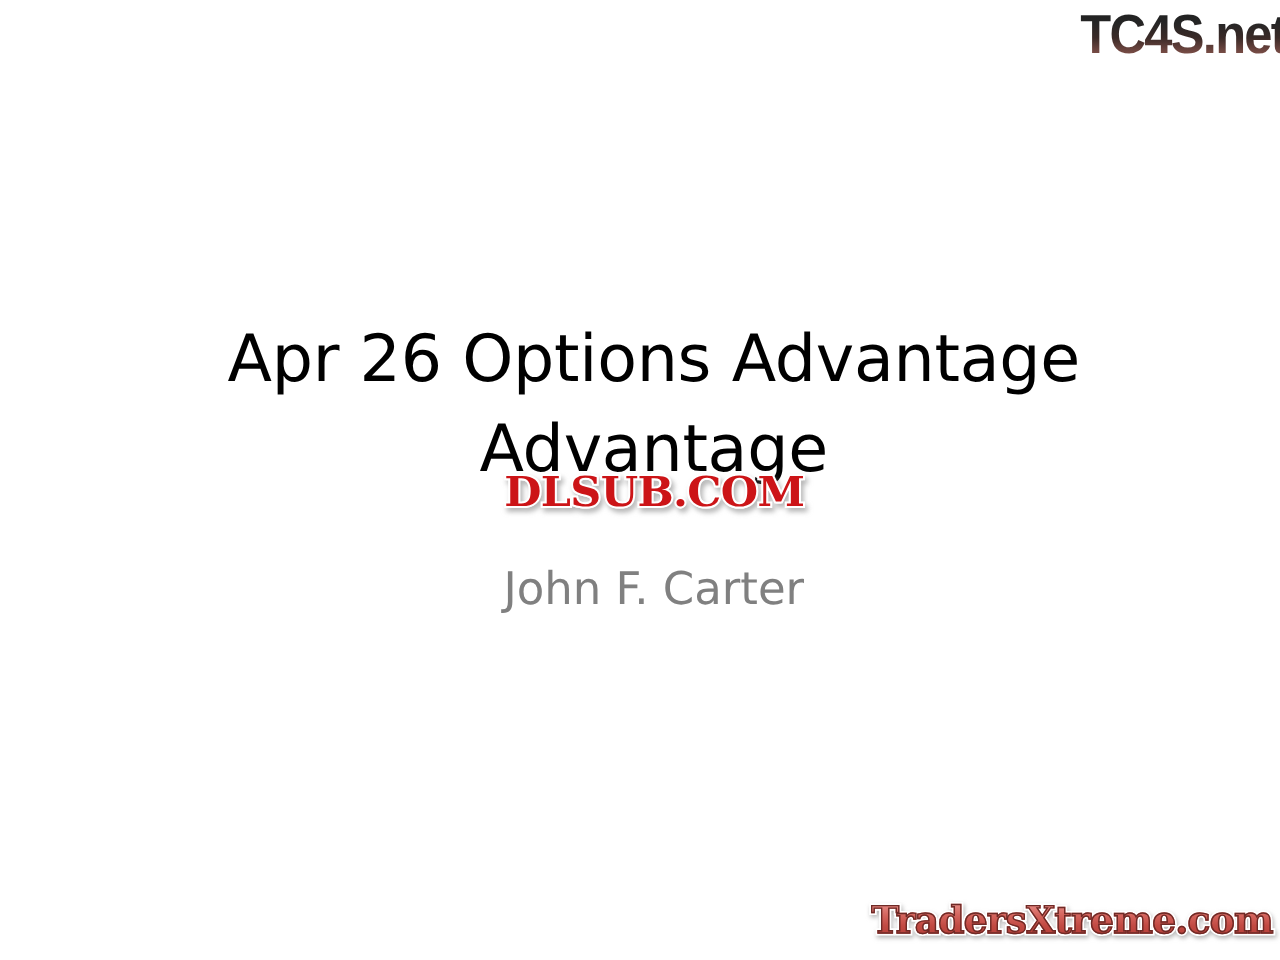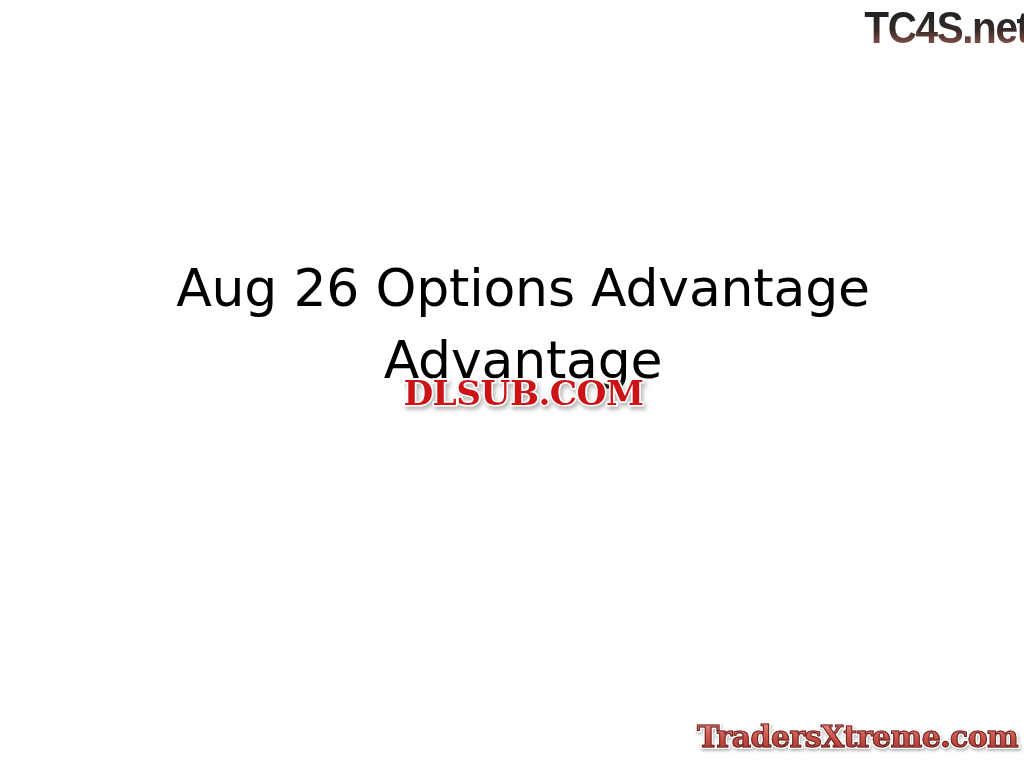--- a/index.html
+++ b/index.html
@@ -171,29 +171,30 @@
 </head>
 <body>
 
 <div id="slide">
 
   <div id="tc4s-logo">
     <span class="logo-text">TC4S.net</span>
   </div>
 
   <div id="title-block">
-    <div class="title-line">Aug 26 Options Advantage</div>
+    <div class="title-line">Apr 26 Options Advantage</div>
     <div class="title-line">Advantage</div>
   </div>
 
   <div id="dlsub-watermark">
     <span class="wm-text">DLSUB.COM</span>
   </div>
 
   <div id="subtitle-block">
+    <div class="subtitle-line">John F. Carter</div>
   </div>
 
   <div id="traders-watermark">
     <span class="wm-halo">TradersXtreme.com</span>
     <span class="wm-text">TradersXtreme.com</span>
   </div>
 
 </div>
 
 </body></html>

